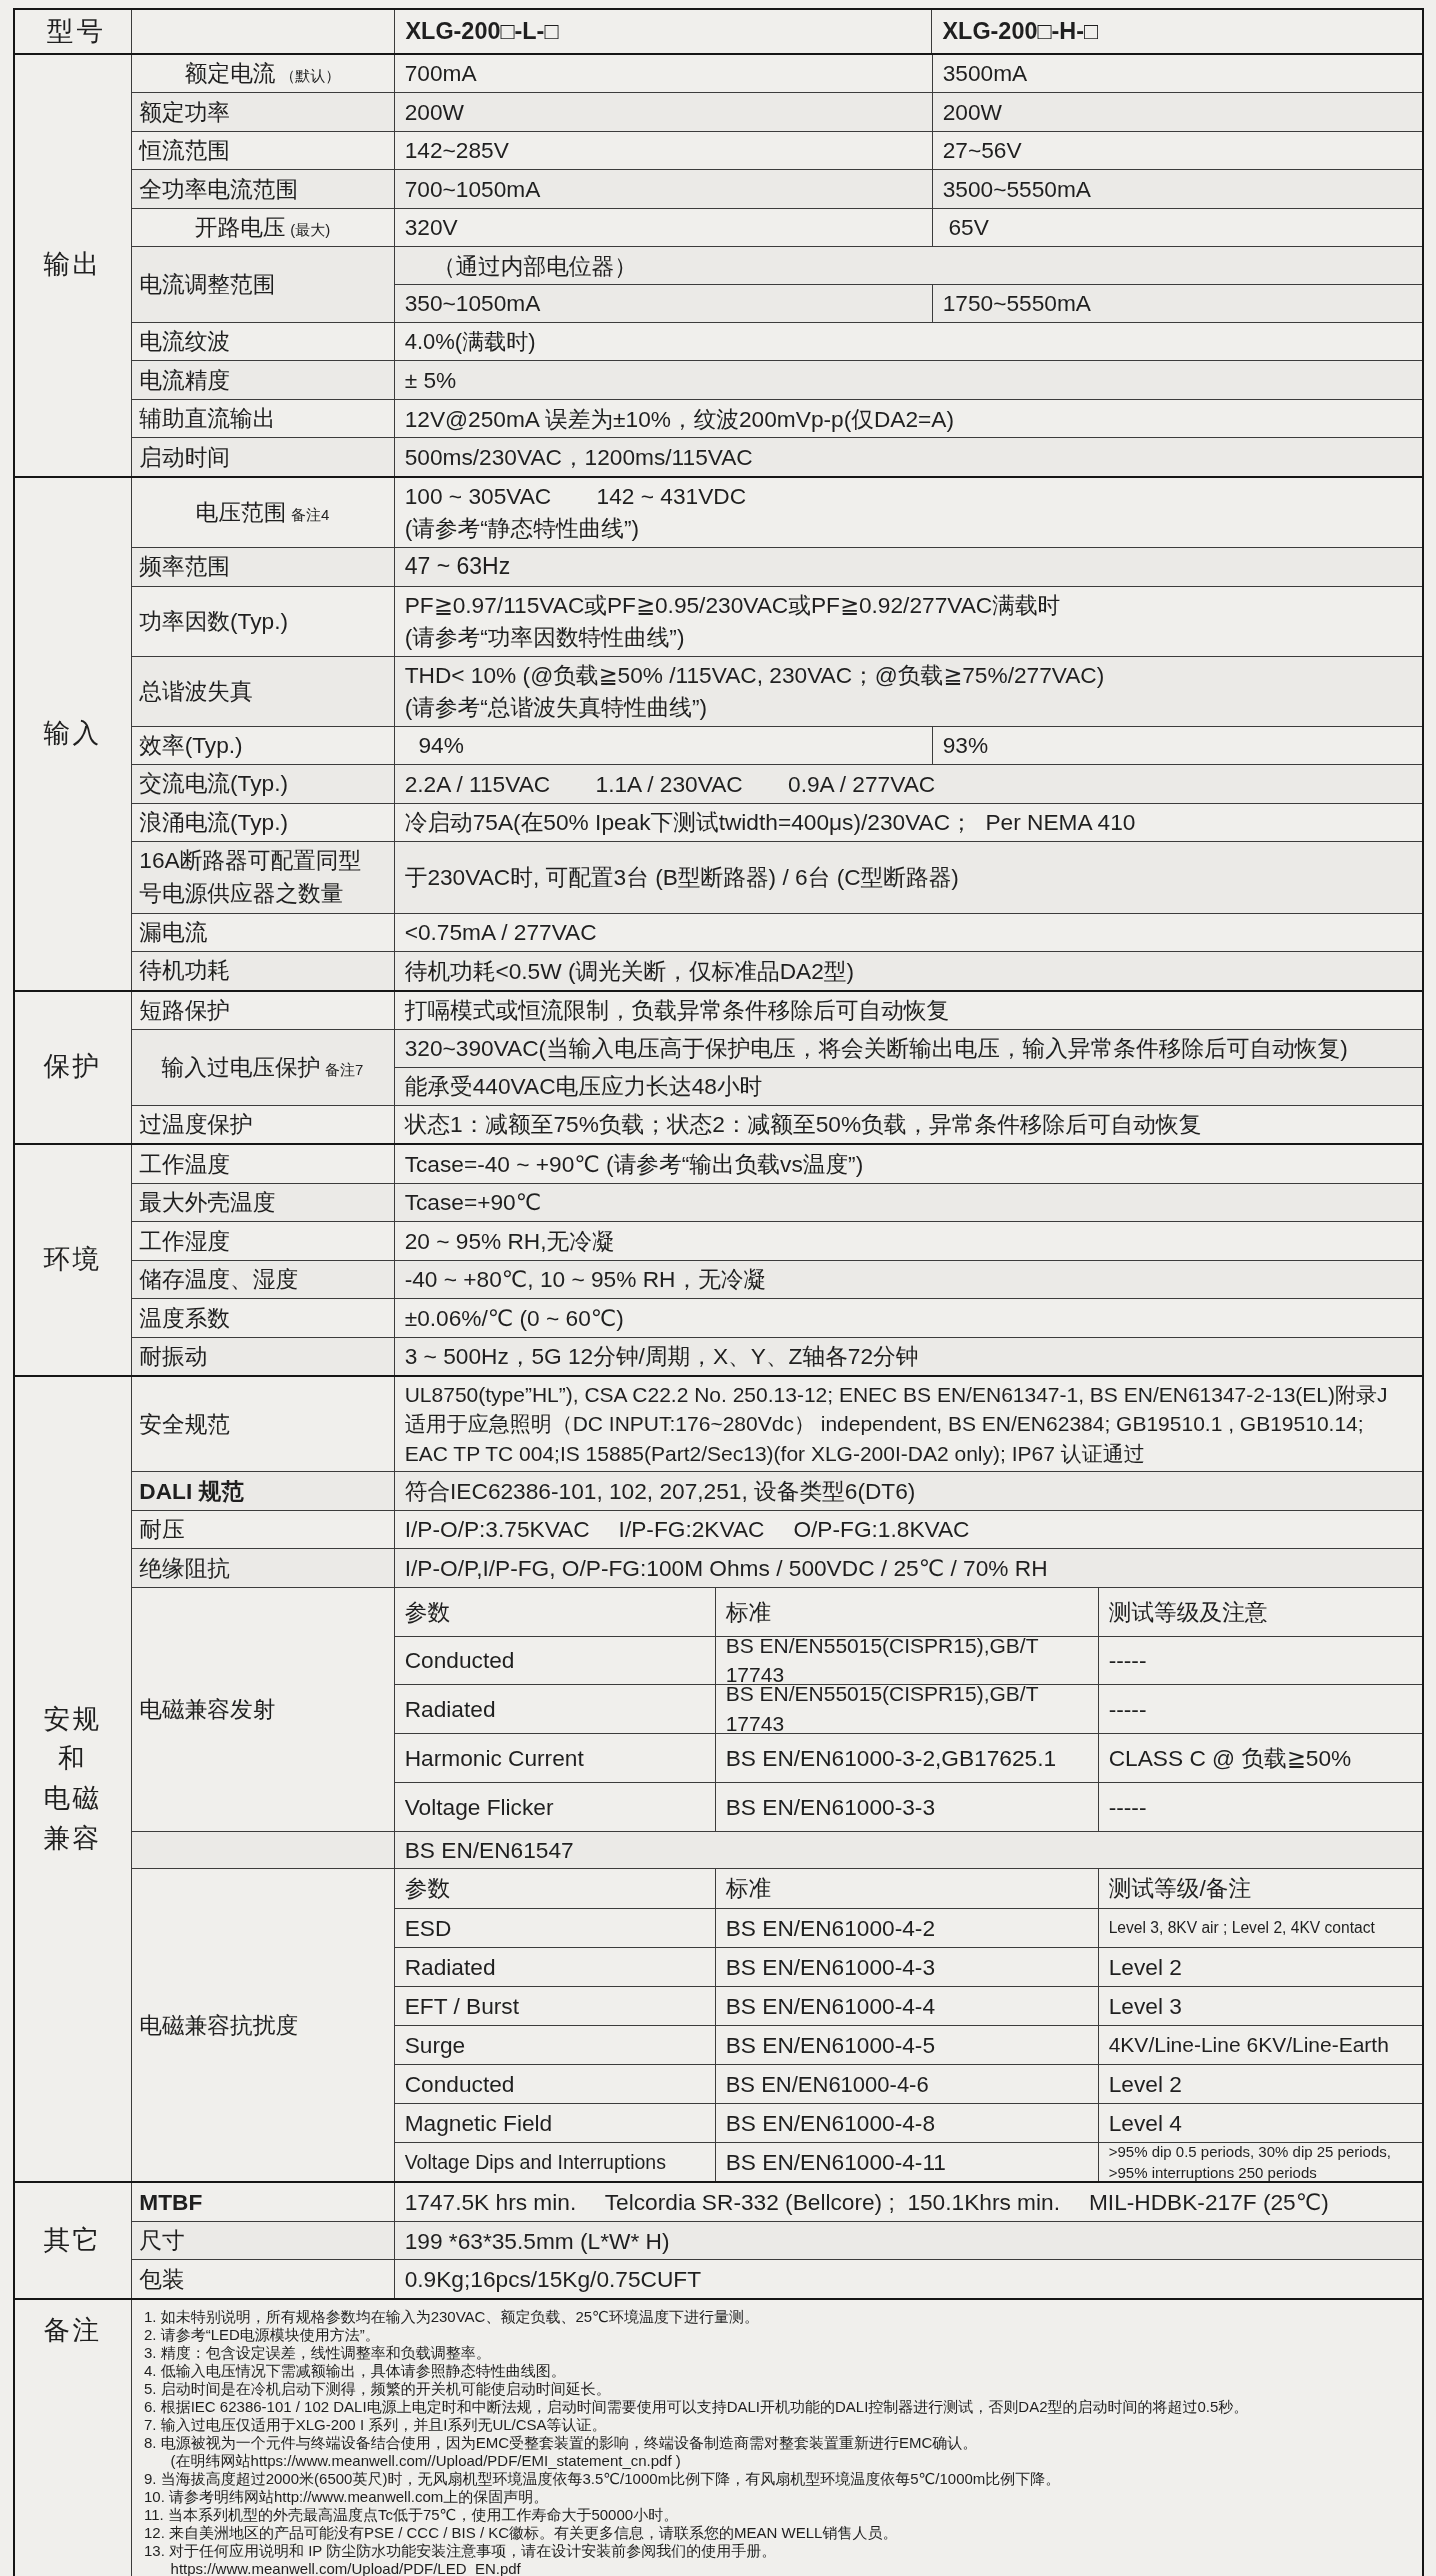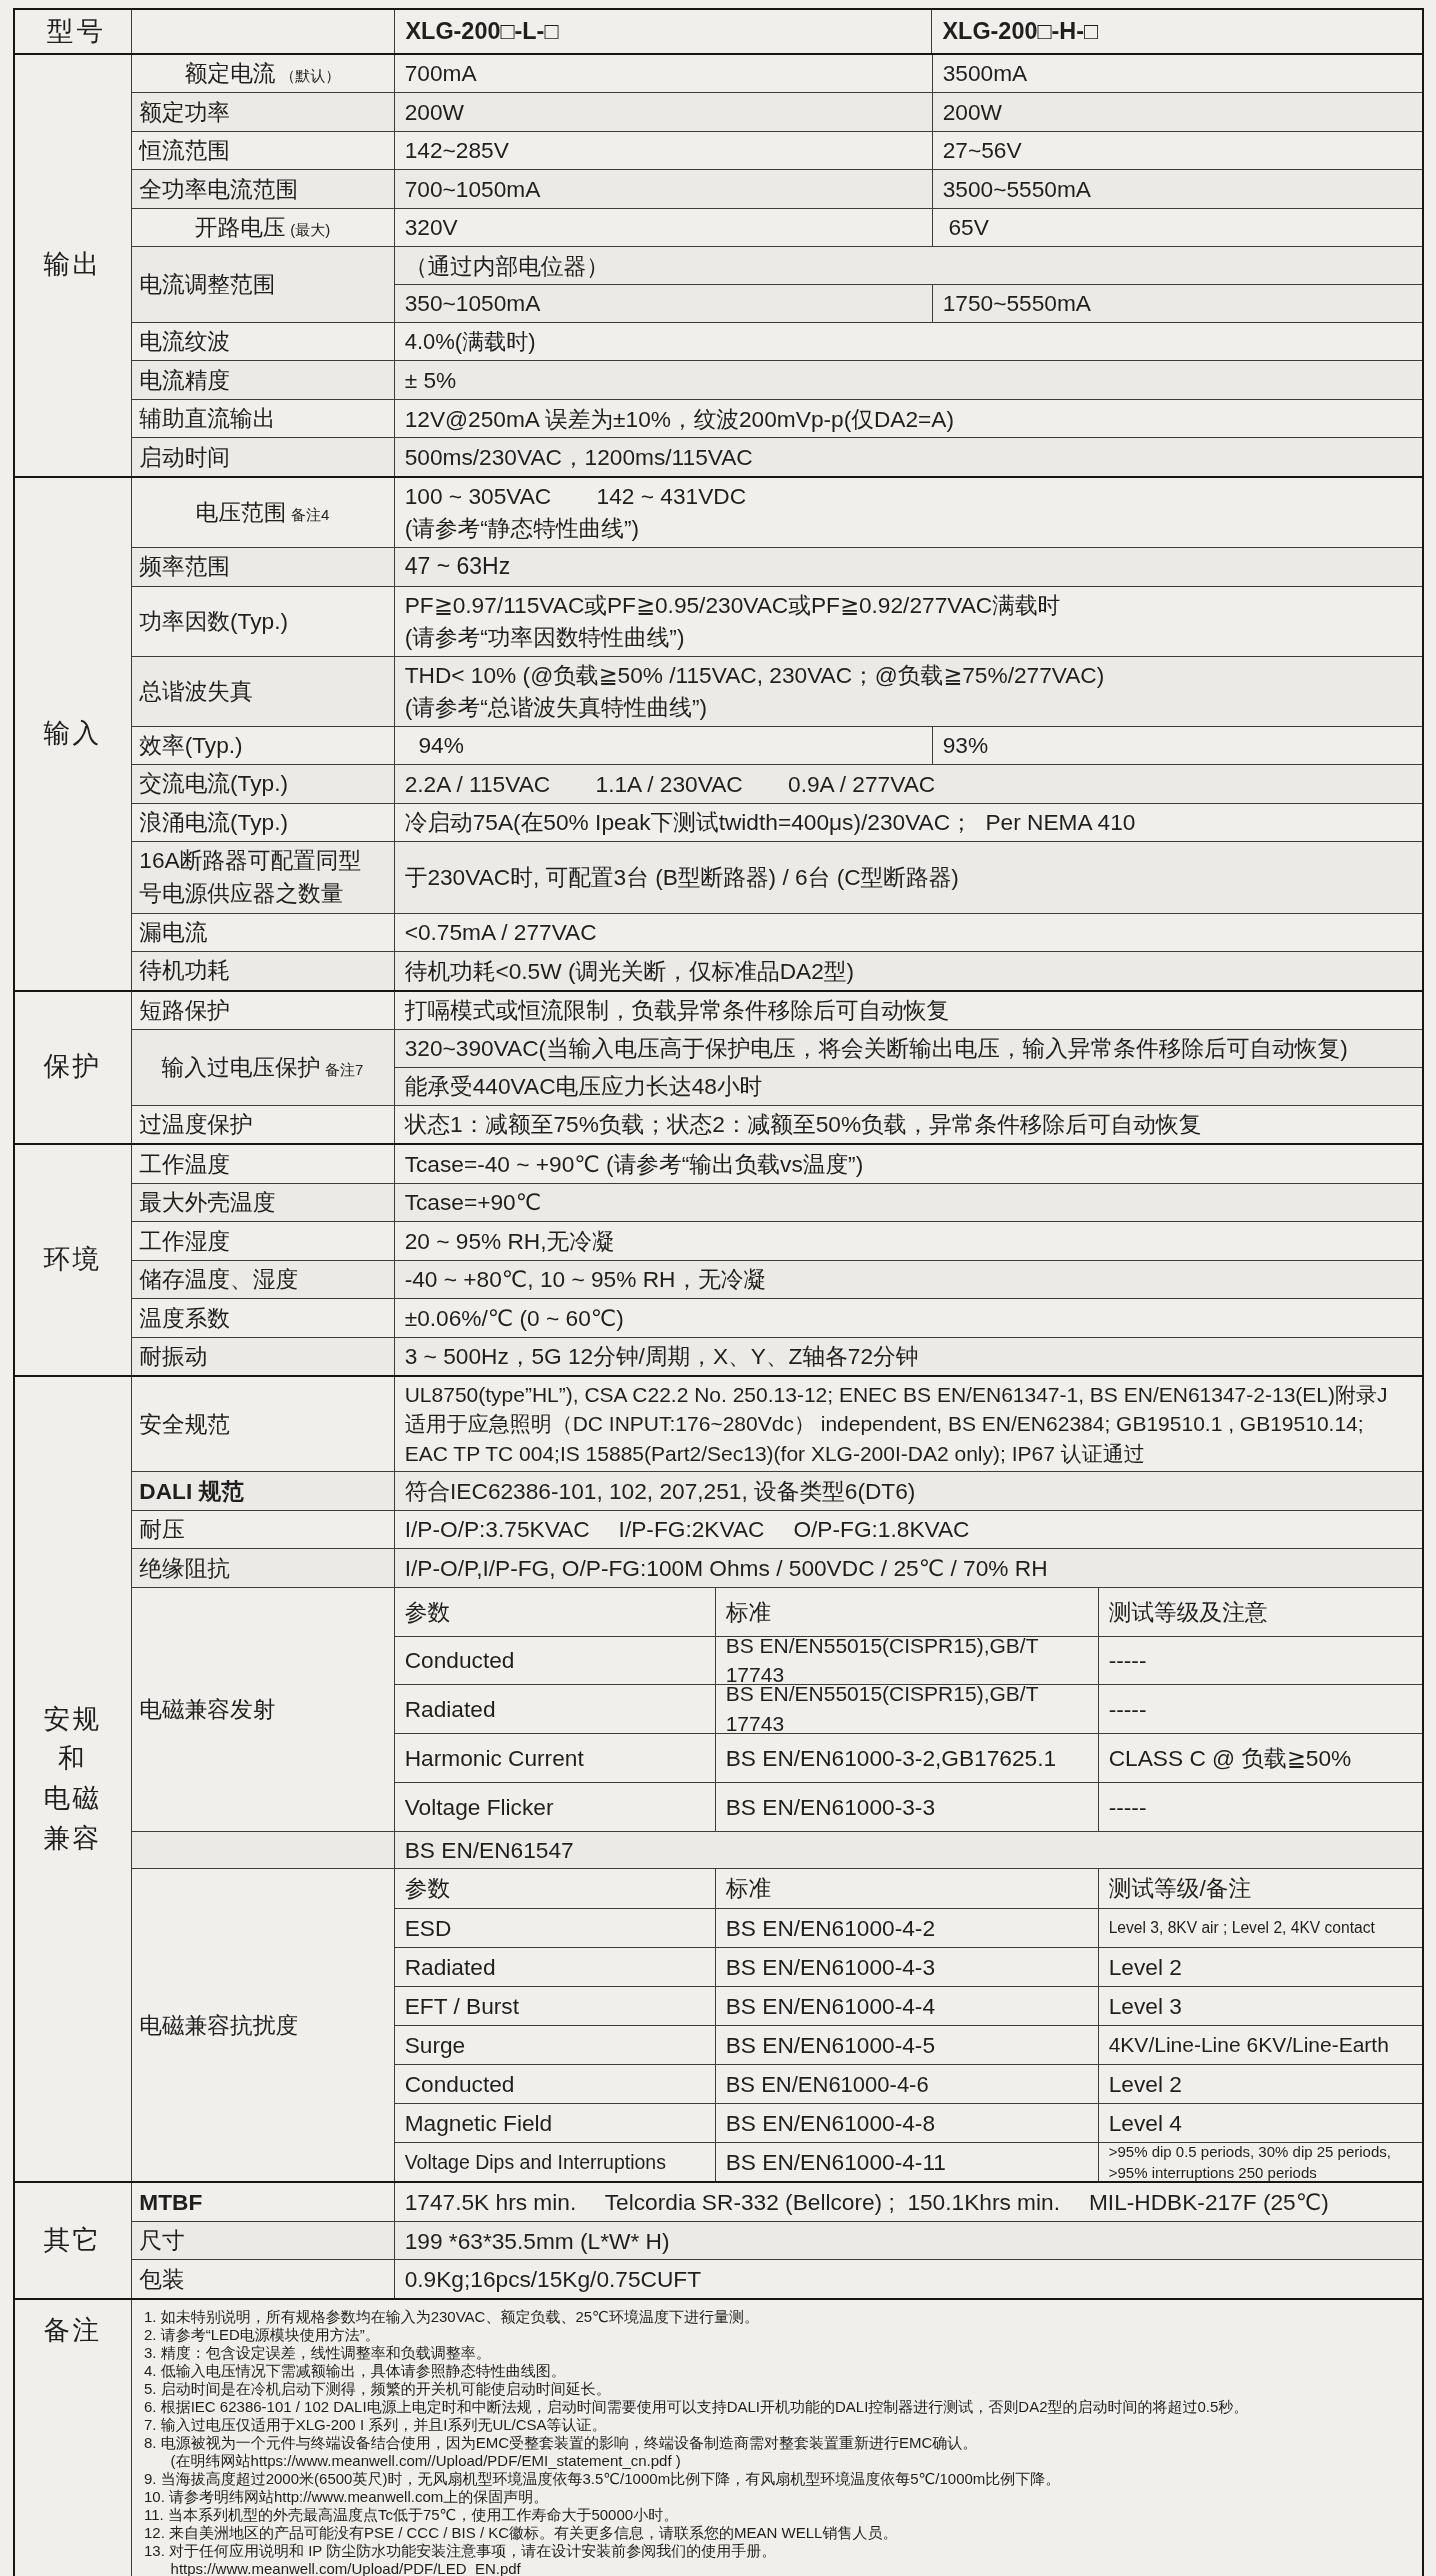--- a/index.html
+++ b/index.html
@@ -117,21 +117,21 @@
               <div class="line">
                 <div class="c w-v1" style="font-size: 22.7px;">320V</div>
                 <div class="c w-v2" style="font-size: 22.7px; padding-left: 16px;">65V</div>
               </div>
             </div>
           </div>
           <div class="row">
             <div class="param"><span>电流调整范围</span></div>
             <div class="vals">
               <div class="line">
-                <div class="c w-full" style="font-size: 22.7px;">（通过内部电位器）</div>
+                <div class="c w-full" style="font-size: 22.7px; margin-left: 28px;">（通过内部电位器）</div>
               </div>
               <div class="line">
                 <div class="c w-v1" style="font-size: 22.7px;">350~1050mA</div>
                 <div class="c w-v2" style="font-size: 22.7px;">1750~5550mA</div>
               </div>
             </div>
           </div>
           <div class="row">
             <div class="param"><span>电流纹波</span></div>
             <div class="vals">

